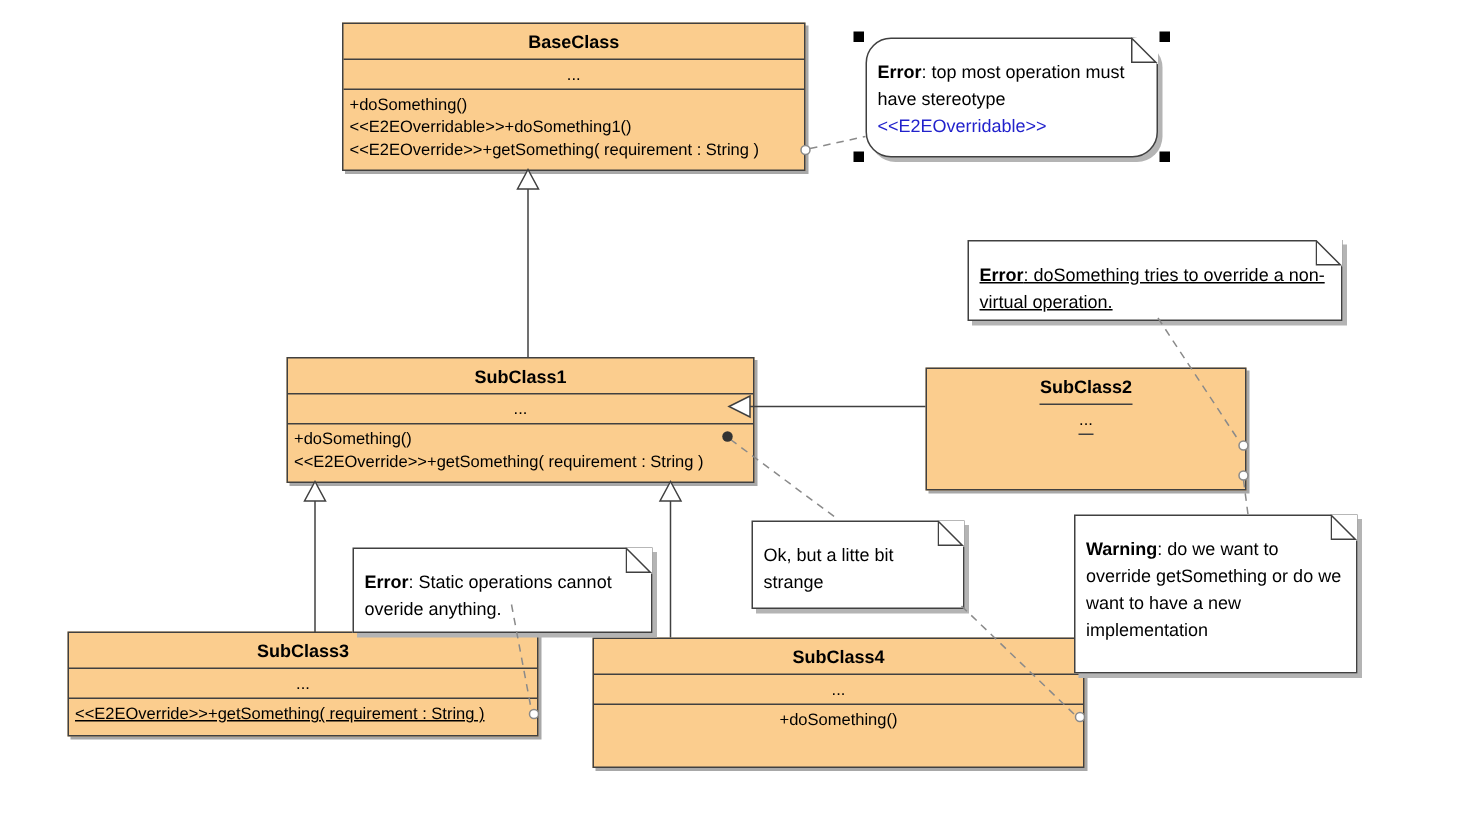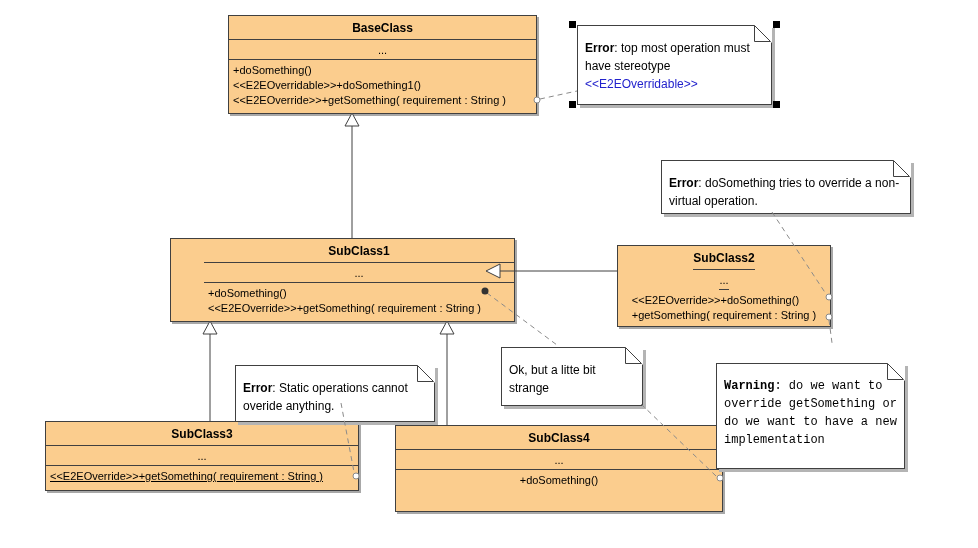--- a/index.html
+++ b/index.html
@@ -41,67 +41,63 @@
   <div class="uml-class" style="left:228px;top:15px;width:307px;height:97px;">
     <div class="uml-title">BaseClass</div>
     <div class="uml-attrs">...</div>
     <div class="uml-ops">
       <div class="op">+doSomething()</div>
       <div class="op">&lt;&lt;E2EOverridable&gt;&gt;+doSomething1()</div>
       <div class="op">&lt;&lt;E2EOverride&gt;&gt;+getSomething( requirement : String )</div>
     </div>
   </div>
 
-  <div class="uml-class" style="left:170px;top:238px;width:310px;height:82px;padding-left:33px;">
+  <div class="uml-class" style="left:191px;top:238px;width:310px;height:82px;">
     <div class="uml-title">SubClass1</div>
     <div class="uml-attrs">...</div>
     <div class="uml-ops">
       <div class="op">+doSomething()</div>
       <div class="op">&lt;&lt;E2EOverride&gt;&gt;+getSomething( requirement : String )</div>
     </div>
   </div>
 
   <div class="uml-class" style="left:617px;top:245px;width:212px;height:80px;align-items:center;">
     <div class="uml-title">SubClass2</div>
     <div class="uml-attrs">...</div>
-    <div class="uml-ops">
-      <div class="op">&lt;&lt;E2EOverride&gt;&gt;+doSomething()</div>
-      <div class="op">+getSomething( requirement : String )</div>
-    </div>
   </div>
 
   <div class="uml-class" style="left:45px;top:421px;width:312px;height:68px;">
     <div class="uml-title">SubClass3</div>
     <div class="uml-attrs">...</div>
     <div class="uml-ops">
       <div class="op static">&lt;&lt;E2EOverride&gt;&gt;+getSomething( requirement : String )</div>
     </div>
   </div>
 
   <div class="uml-class" style="left:395px;top:425px;width:326px;height:85px;text-align:center;">
     <div class="uml-title">SubClass4</div>
     <div class="uml-attrs">...</div>
     <div class="uml-ops">
       <div class="op">+doSomething()</div>
     </div>
   </div>
 
-  <div class="note" style="left:577px;top:25px;width:193px;height:78px;">
+  <div class="note" style="left:577px;top:25px;width:193px;height:78px;border-radius:17px;">
     <svg class="note-fold" width="18" height="18" viewBox="0 0 18 18">
       <path d="M0,0 L18,0 L18,18 Z" fill="#ffffff" stroke="none"></path>
       <path d="M0.5,0.5 L16.5,16.5 L0.5,16.5 Z" fill="#ffffff" stroke="#404040"></path>
     </svg>
     <div class="note-text"><span class="note-kw">Error</span><span>: top most operation must have stereotype</span> <span class="note-link">&lt;&lt;E2EOverridable&gt;&gt;</span></div>
     <div class="handle tl"></div>
     <div class="handle tr"></div>
     <div class="handle bl"></div>
     <div class="handle br"></div>
   </div>
 
-  <div class="note" style="left:661px;top:160px;width:248px;height:52px;">
+  <div class="note" style="left:645px;top:160px;width:248px;height:52px;text-decoration:underline;">
     <svg class="note-fold" width="18" height="18" viewBox="0 0 18 18">
       <path d="M0,0 L18,0 L18,18 Z" fill="#ffffff" stroke="none"></path>
       <path d="M0.5,0.5 L16.5,16.5 L0.5,16.5 Z" fill="#ffffff" stroke="#404040"></path>
     </svg>
     <div class="note-text"><span class="note-kw">Error</span><span>: doSomething tries to override a non-virtual operation.</span></div>
   </div>
 
   <div class="note" style="left:235px;top:348px;width:198px;height:55px;margin-top:17px;">
     <svg class="note-fold" width="18" height="18" viewBox="0 0 18 18">
       <path d="M0,0 L18,0 L18,18 Z" fill="#ffffff" stroke="none"></path>
@@ -111,21 +107,21 @@
   </div>
 
   <div class="note" style="left:501px;top:347px;width:140px;height:57px;">
     <svg class="note-fold" width="18" height="18" viewBox="0 0 18 18">
       <path d="M0,0 L18,0 L18,18 Z" fill="#ffffff" stroke="none"></path>
       <path d="M0.5,0.5 L16.5,16.5 L0.5,16.5 Z" fill="#ffffff" stroke="#404040"></path>
     </svg>
     <div class="note-text"><span class="note-kw"></span><span>Ok, but a litte bit strange</span></div>
   </div>
 
-  <div class="note" style="left:716px;top:363px;width:187px;height:104px;font-family:Liberation Mono, monospace;">
+  <div class="note" style="left:716px;top:343px;width:187px;height:104px;">
     <svg class="note-fold" width="18" height="18" viewBox="0 0 18 18">
       <path d="M0,0 L18,0 L18,18 Z" fill="#ffffff" stroke="none"></path>
       <path d="M0.5,0.5 L16.5,16.5 L0.5,16.5 Z" fill="#ffffff" stroke="#404040"></path>
     </svg>
     <div class="note-text"><span class="note-kw">Warning</span><span>: do we want to override getSomething or do we want to have a new implementation</span></div>
   </div>
 
   <svg id="connectors" width="978" height="548" viewBox="0 0 978 548">
 
     <g>

